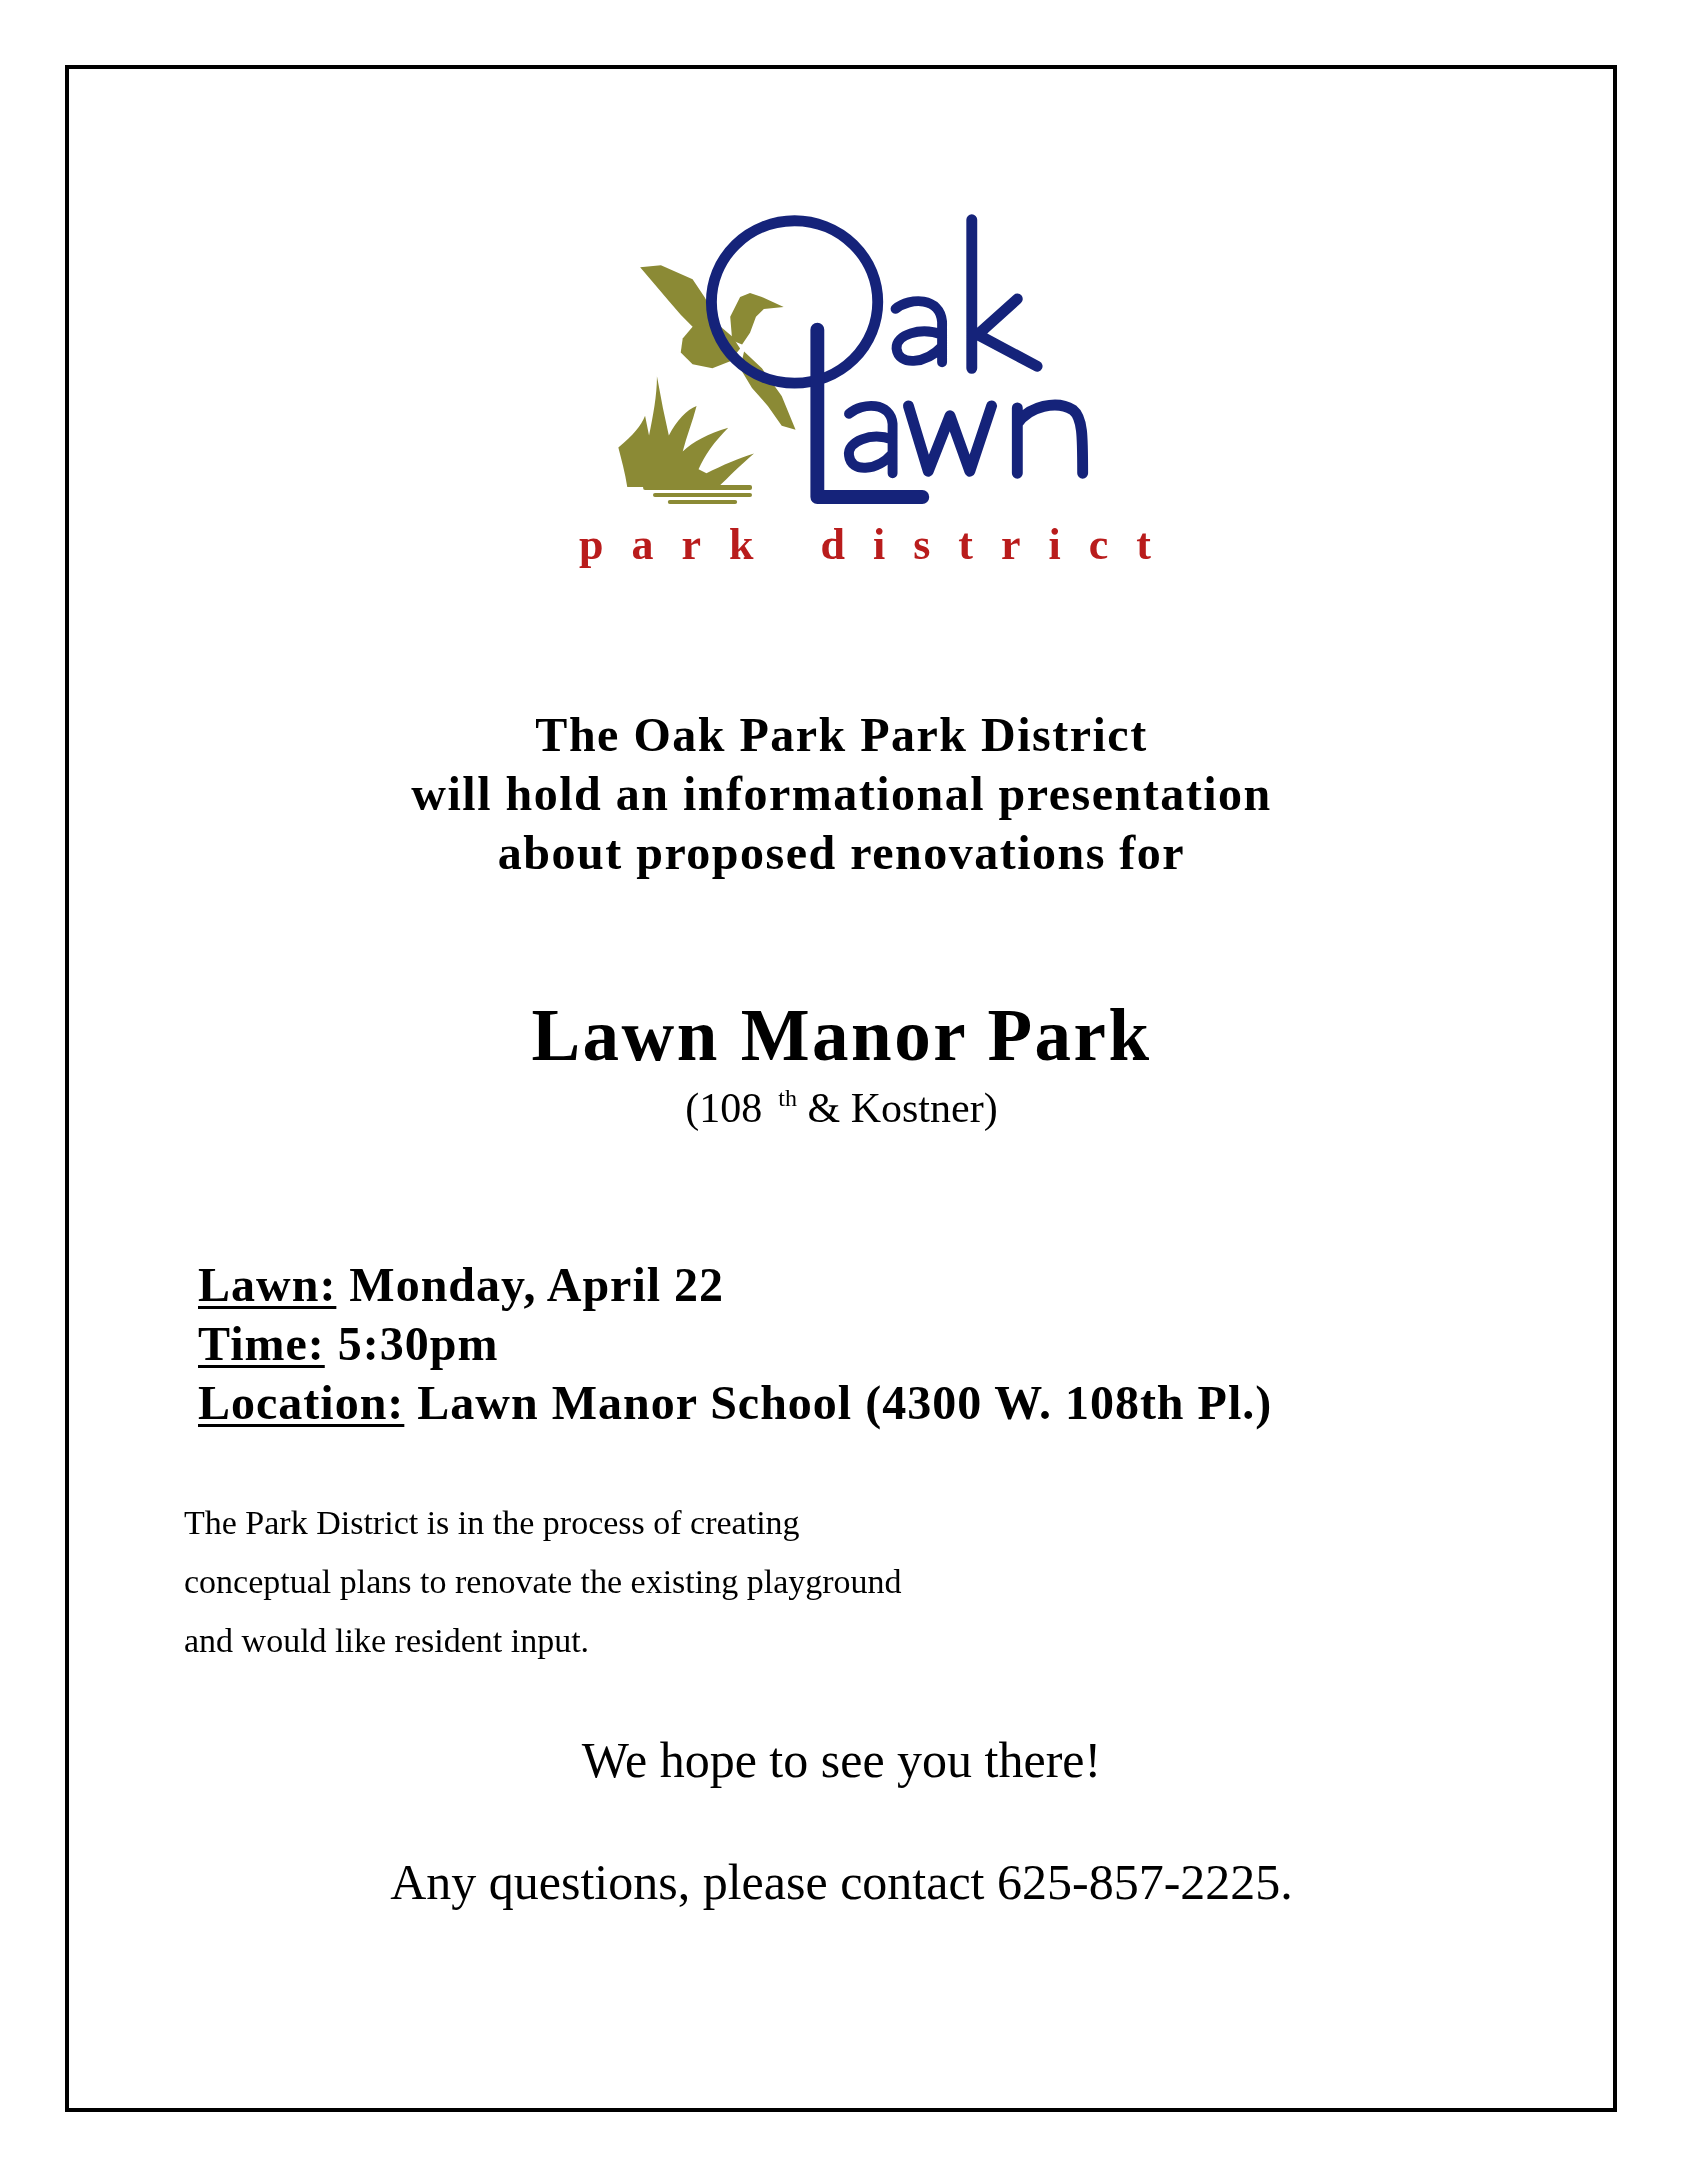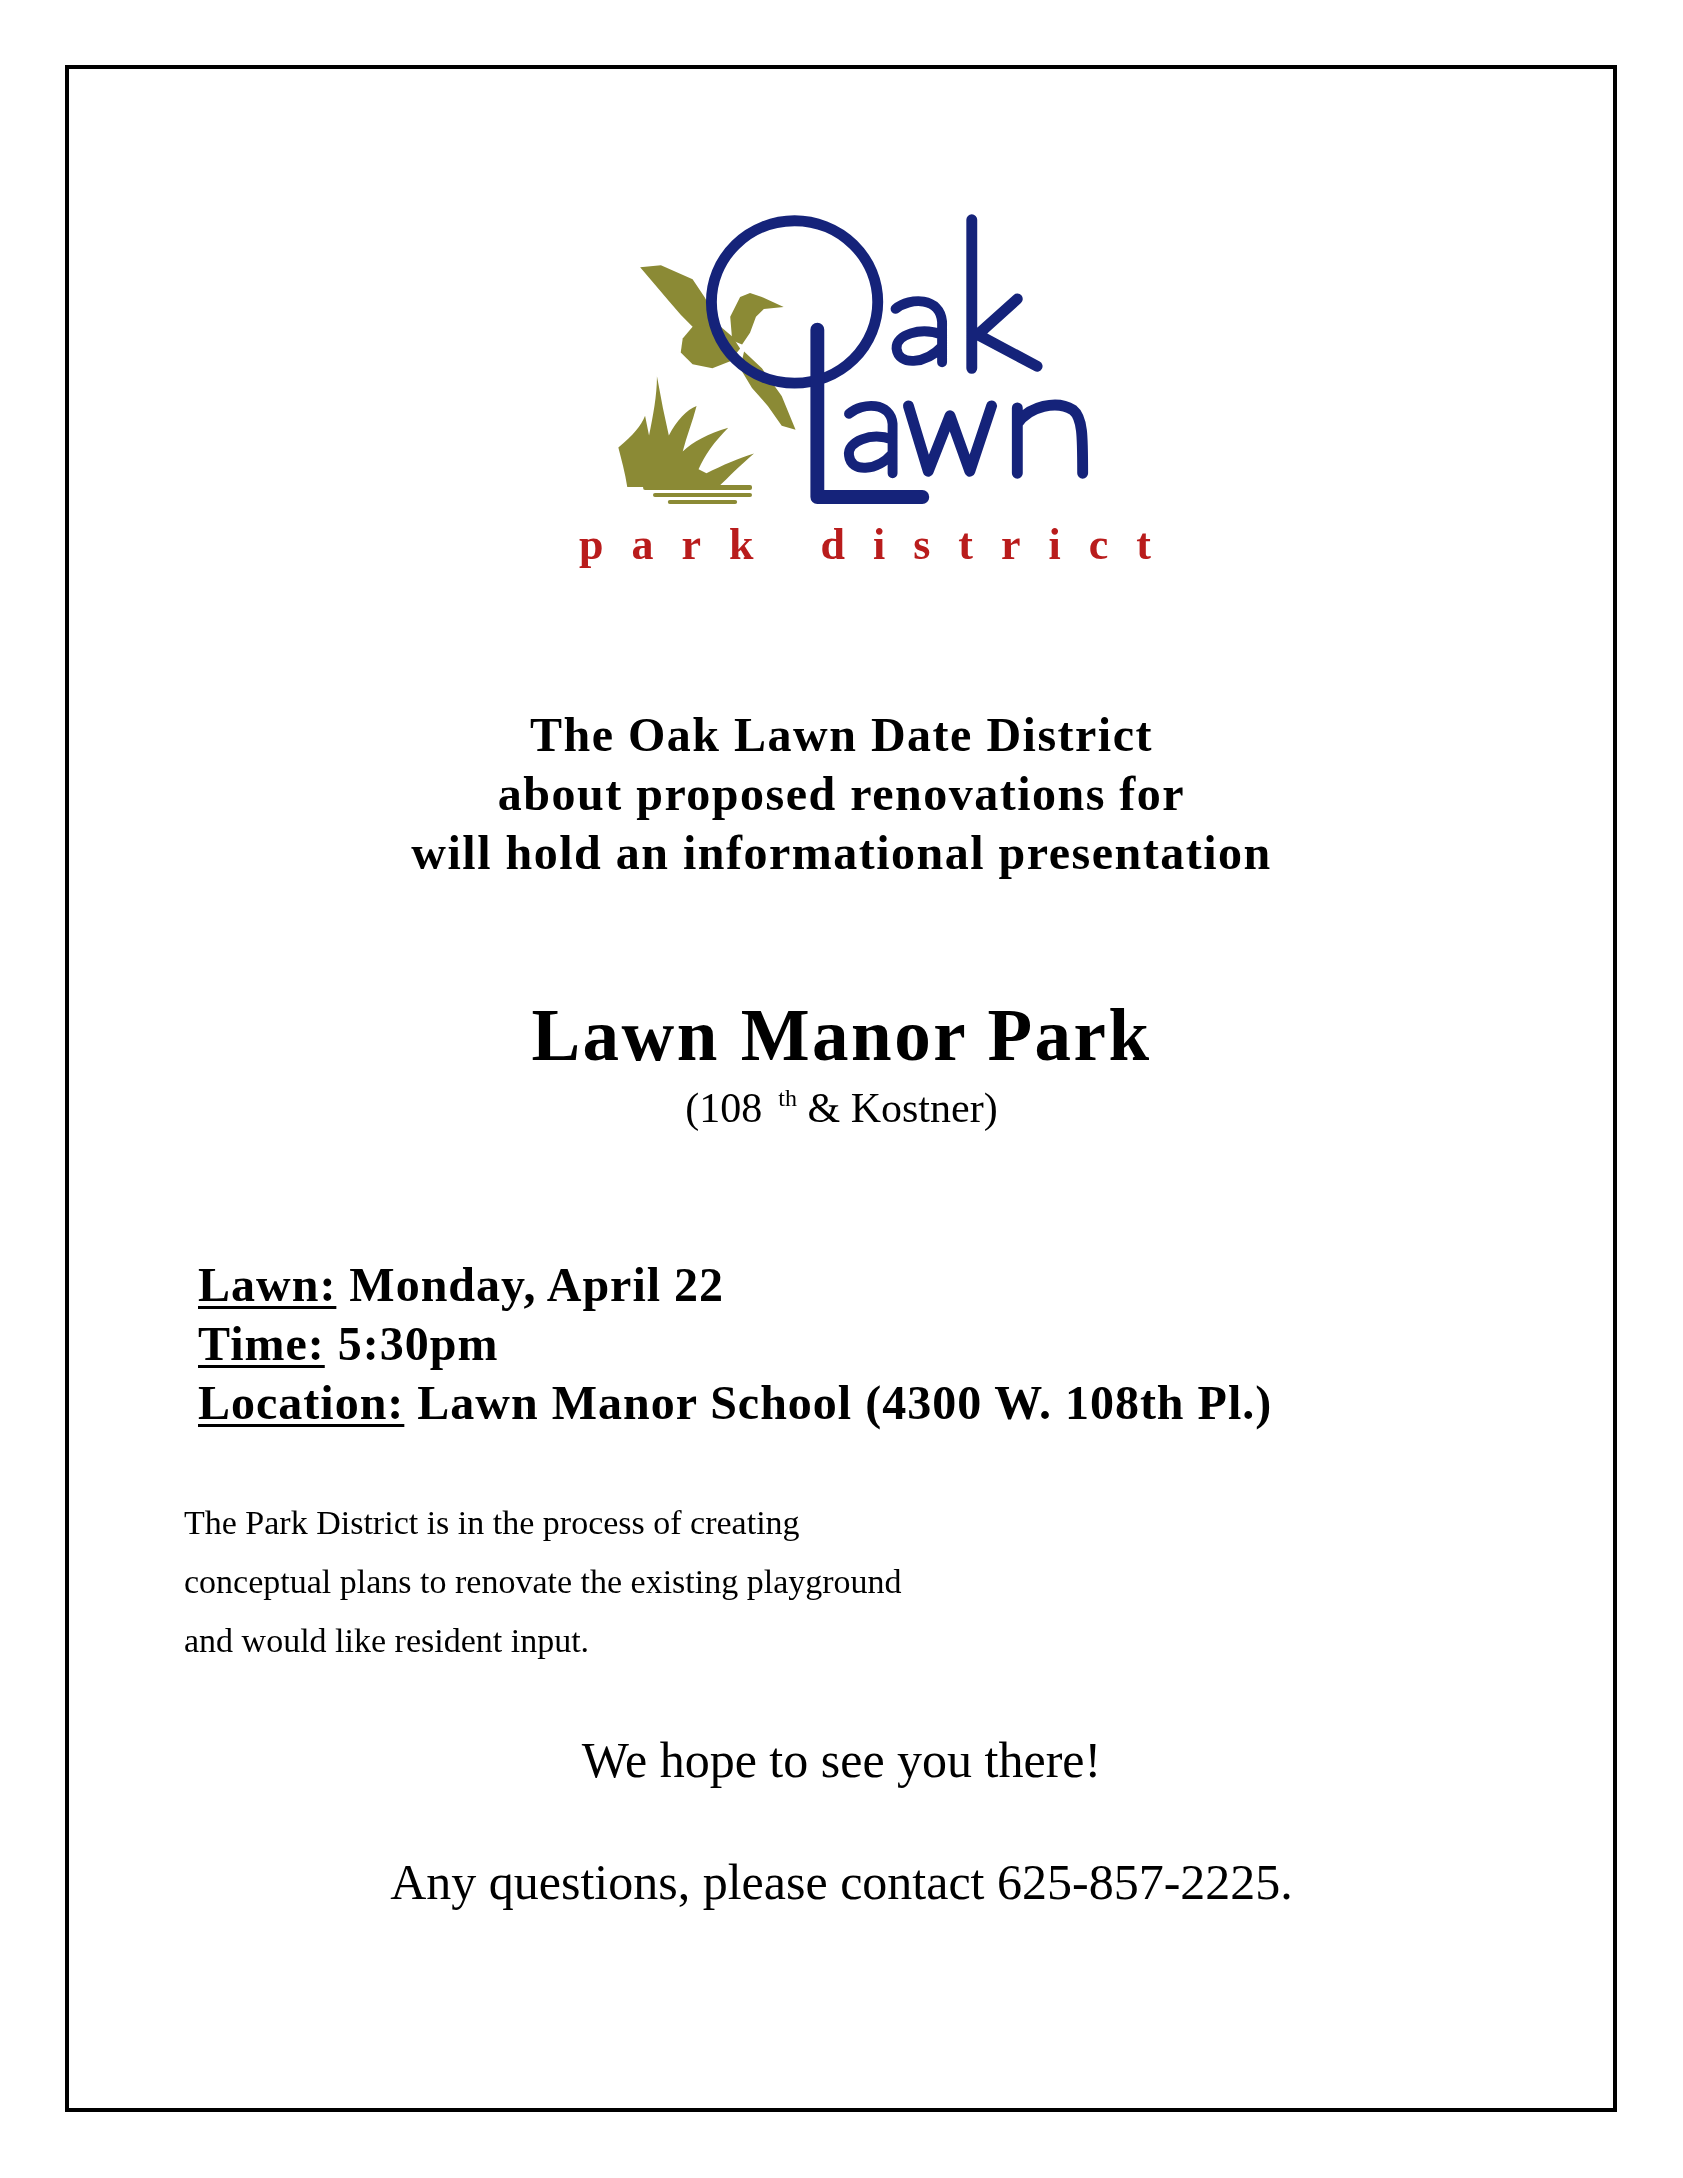--- a/index.html
+++ b/index.html
@@ -67,23 +67,23 @@
     <path d="M858,418 C872,406 900,406 902,428 L902,478 M902,444 C880,436 856,446 858,460 C860,478 886,476 902,458" stroke-width="10"></path>
 
     <path d="M918,410 L938,476 L960,420 L980,476 L1002,410" stroke-width="11"></path>
 
     <path d="M1028,412 L1028,478 M1028,428 C1040,410 1068,404 1084,414 C1094,422 1094,440 1094,478" stroke-width="11"></path>
   </g>
 </svg>
 <div class="park-district">park district</div>
 
 <div class="center-block intro">
-  <div>The Oak Lawn Date District</div>
+  <div>The Oak Park Park District</div>
+  <div>will hold an informational presentation</div>
   <div>about proposed renovations for</div>
-  <div>will hold an informational presentation</div>
 </div>
 
 <div class="center-block title">Lawn Manor Park</div>
 <div class="center-block subtitle"><span>(108</span><sup>th</sup><span> &amp; Kostner)</span></div>
 
 <div class="details">
   <div class="row"><span class="label">Lawn:</span><span style="white-space:pre"> Monday, April 22</span></div>
   <div class="row"><span class="label">Time:</span><span style="white-space:pre"> 5:30pm</span></div>
   <div class="row"><span class="label">Location:</span><span style="white-space:pre"> Lawn Manor School (4300 W. 108th Pl.)</span></div>
 </div>

